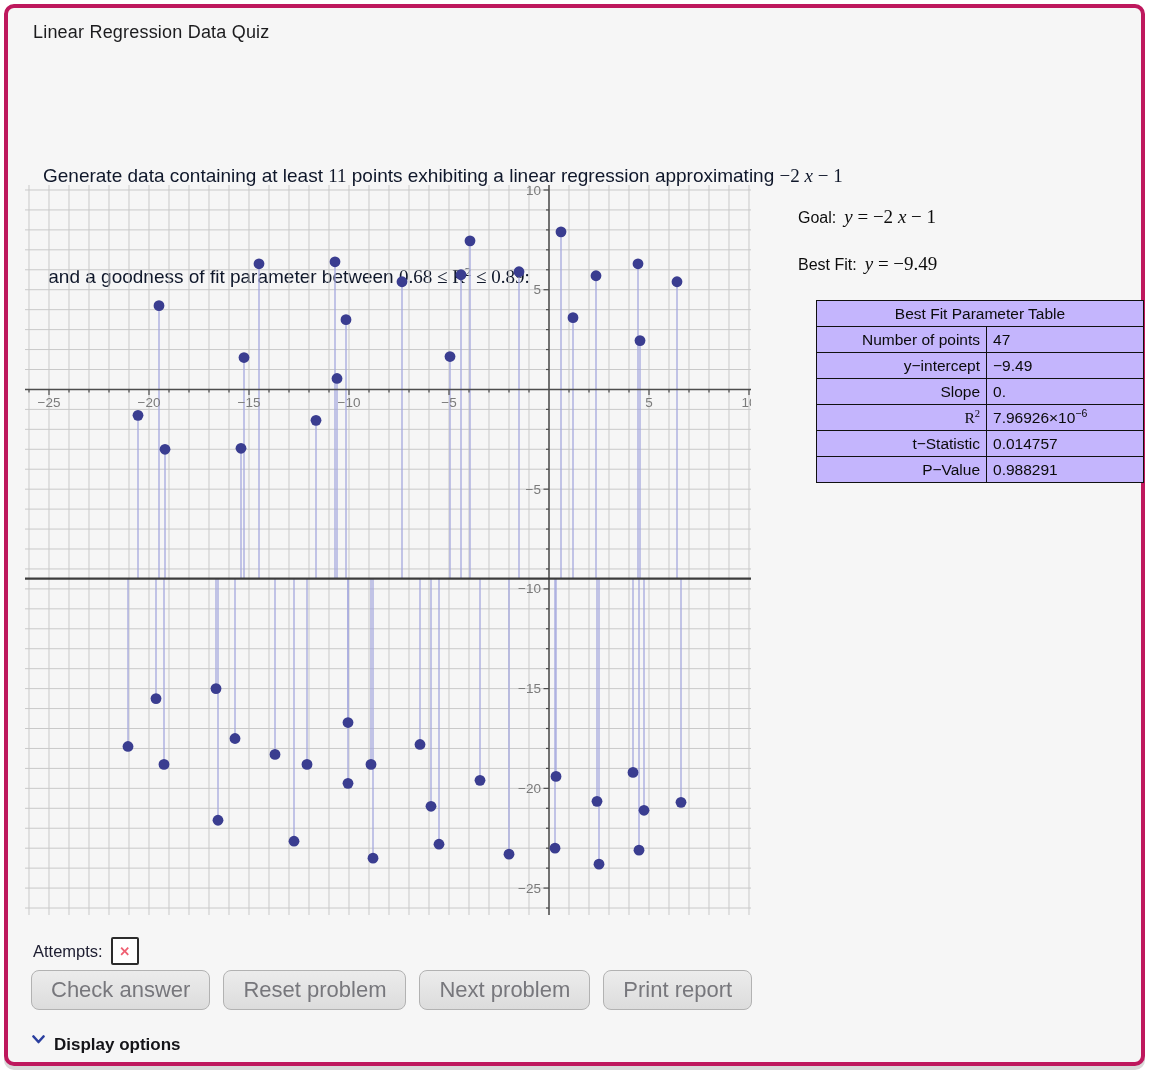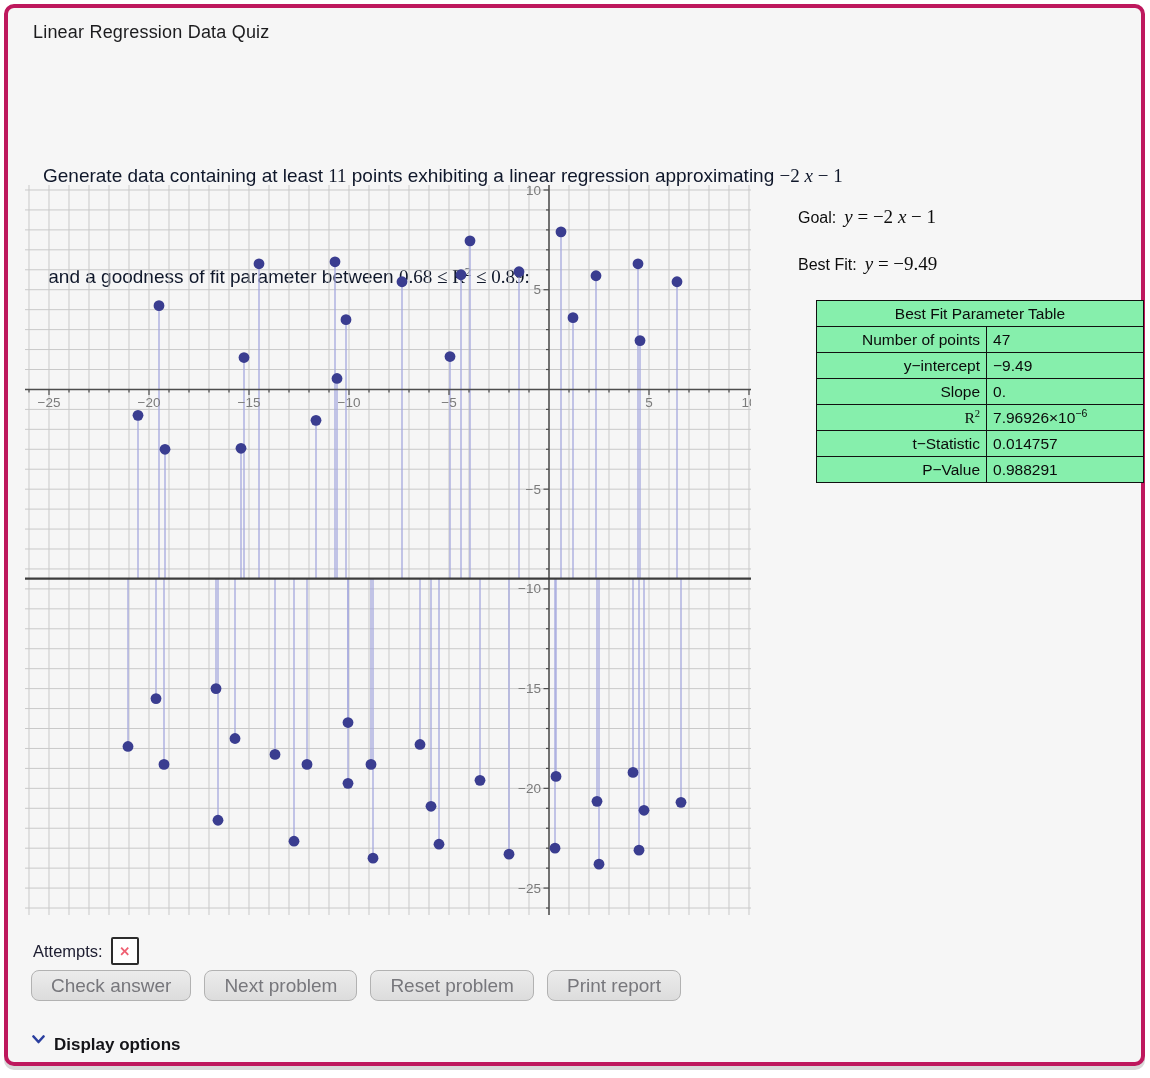--- a/index.html
+++ b/index.html
@@ -17,34 +17,34 @@
 
   .plot-wrap { position:absolute; left:17px; top:177px; width:726px; height:730px; }
 
   .info-col { position:absolute; left:790px; top:190px; width:346px; }
   .goal-line, .fit-line-label { position:absolute; width:100%; font-size:16px; color:#0d0d0d; }
   .goal-line { top:8px; }
   .fit-line-label { top:55px; }
   .goal-line .math, .fit-line-label .math { font-size:19px; }
   .mlabel { margin-right:8px; }
 
-  table.param { position:absolute; top:102px; left:18px; width:328px; border-collapse:collapse; background:#86efac; }
+  table.param { position:absolute; top:102px; left:18px; width:328px; border-collapse:collapse; background:#c4b5fd; }
   table.param th, table.param td { border:1px solid #111; font-weight:normal; font-size:15.5px; color:#0b0b0b; height:26px; padding:1px 6px; }
   table.param th { text-align:center; }
   table.param td.lbl { text-align:right; width:52%; }
   table.param td.val { text-align:left; }
 
   .attempts-row { position:absolute; left:25px; top:929px; display:flex; align-items:center;justify-content:space-between; }
   .attempts-label { font-size:16.5px; color:#1d1d30; margin-right:8px; }
   .attempt-box { width:28px; height:28px; border:2px solid #2c2c2c; background:#ffffff; border-radius:2px;
     display:flex; align-items:center; justify-content:center; color:#ef6072; font-size:13px; font-weight:bold; }
 
   .buttons-row { position:absolute; left:23px; top:962px; display:flex; gap:13px; }
   .btn {
-    height:31px; padding:0 19px; font-family:"Liberation Sans", sans-serif; font-size:19px; color:#77777c;
+    height:40px; padding:0 19px; font-family:"Liberation Sans", sans-serif; font-size:22px; color:#77777c;
     background:linear-gradient(#ececec,#dcdcdc); border:1.5px solid #b2b2b2; border-radius:8px; cursor:pointer;
   }
   .display-options { position:absolute; left:24px; top:1027px; display:flex; align-items:flex-start; gap:9px; cursor:pointer; }
   .display-options .label { font-size:17px; font-weight:bold; color:#141418; }
 </style>
 </head>
 <body>
 
 <div class="panel">
   <div class="page-title">Linear Regression Data Quiz</div>
@@ -360,22 +360,22 @@
 
   <div class="attempts-row">
     <span class="attempts-label">Attempts:</span>
     <span class="attempt-box">
         <span>✕</span>
       </span>
   </div>
 
   <div class="buttons-row">
     <button class="btn">Check answer</button>
+    <button class="btn">Reset problem</button>
     <button class="btn">Next problem</button>
-    <button class="btn">Reset problem</button>
     <button class="btn">Print report</button>
   </div>
 
   <div class="display-options">
     <svg width="13" height="9" viewBox="0 0 13 9">
       <polyline points="1.5,1.5 6.5,7 11.5,1.5" fill="none" stroke="#2a3f9f" stroke-width="2.6" stroke-linecap="round" stroke-linejoin="round"></polyline>
     </svg>
     <span class="label">Display options</span>
   </div>
 </div>

